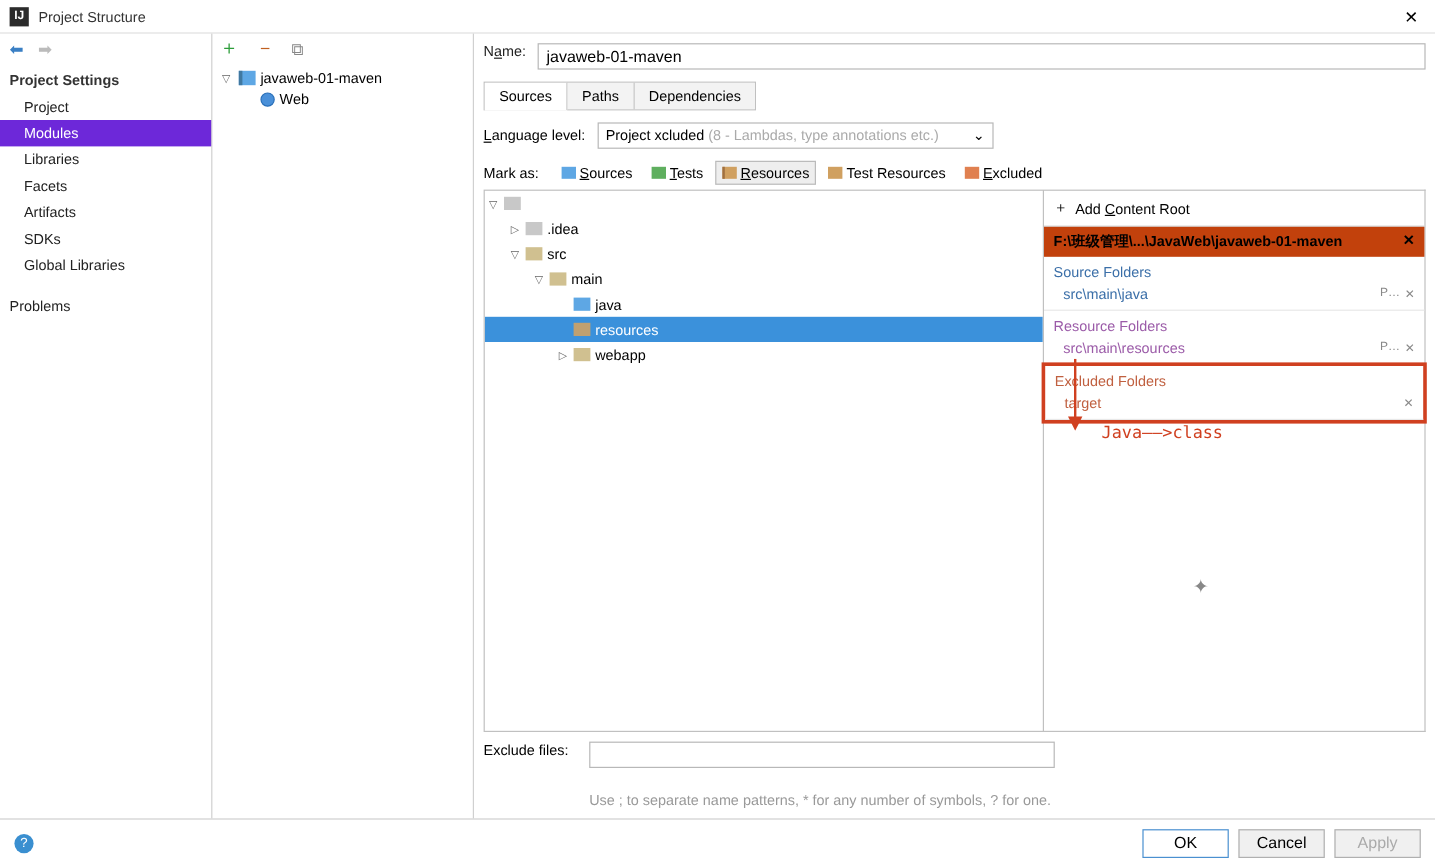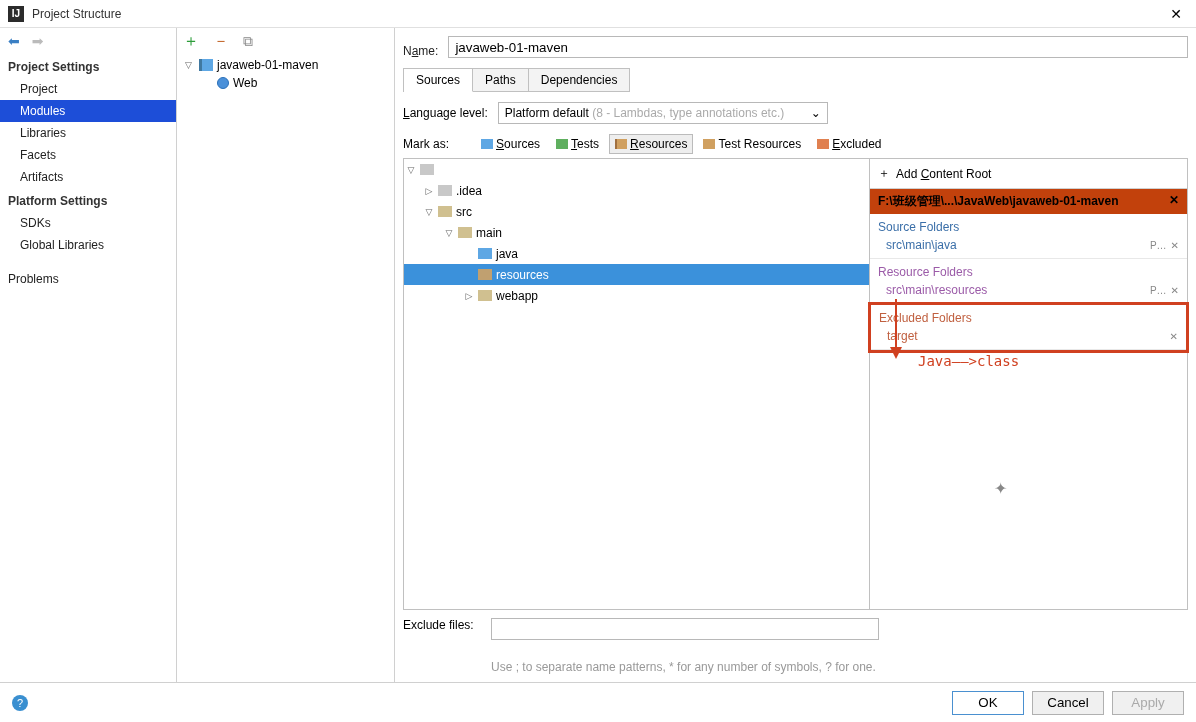--- a/index.html
+++ b/index.html
@@ -8,46 +8,46 @@
 .titlebar .logo { width: 16px; height: 16px; background: #2b2b2b; display: inline-flex; align-items: center; justify-content: center; color: #fff; font-size: 10px; font-weight: bold; margin-right: 8px; }
 .titlebar .title { flex: 1; color: #333; }
 .titlebar .close { cursor: pointer; font-size: 14px; padding: 2px 6px; }
 .main { display: flex; height: 654px; }
 .leftcol { width: 177px; border-right: 1px solid #d0d0d0; display: flex; flex-direction: column; }
 .navarrows { height: 26px; display: flex; align-items: center; padding: 0 8px; gap: 12px; }
 .navarrows span { color: #3a7fc4; font-size: 14px; cursor: pointer; }
 .navarrows span.dis { color: #bbb; }
 .sect-head { font-weight: bold; color: #333; padding: 6px 8px 4px; }
 .sect-item { padding: 4px 8px 4px 20px; cursor: pointer; color: #222; }
-.sect-item.sel { background: #1d4ed8; color: #fff; }
+.sect-item.sel { background: #6d28d9; color: #fff; }
 .midcol { width: 218px; border-right: 1px solid #d0d0d0; }
 .mid-toolbar { height: 26px; display: flex; align-items: center; padding: 0 6px; gap: 14px; }
 .tbtn { cursor: pointer; font-size: 16px; line-height: 1; }
 .plus { color: #2d9d3a; }
 .minus { color: #c06020; }
 .copy { color: #888; font-size: 14px; }
 .mid-tree { padding: 2px 4px; }
 .mid-node { display: flex; align-items: center; padding: 2px 0 2px 4px; gap: 4px; cursor: pointer; }
 .mid-node .chev { width: 10px; color: #666; font-size: 9px; }
 .folder-ic { width: 14px; height: 12px; display: inline-block; }
 .folder-ic.module { background: #5ea7e4; border-left: 3px solid #4078a0; }
 .globe { width: 12px; height: 12px; border-radius: 50%; background: #4a90d9; border: 1px solid #2a70b9; }
 .rightcol { flex: 1; display: flex; flex-direction: column; padding: 6px 8px 0 8px; }
-.name-row { display: flex; align-items: flex-end; gap: 10px; margin: 2px 0 10px; }
+.name-row { display: flex; align-items: flex-start; gap: 10px; margin: 2px 0 10px; }
 .name-row label { color: #222; }
 .name-row input { flex: 1; border: 1px solid #b8b8b8; padding: 3px 6px; height: 22px; }
 .tabs { display: flex; border: 1px solid #c0c0c0; width: fit-content; }
 .tab { padding: 4px 12px; border-right: 1px solid #c0c0c0; background: #f3f3f3; cursor: pointer; }
 .tab:last-child { border-right: none; }
 .tab.act { background: #fff; border-bottom: 1px solid #fff; margin-bottom: -1px; }
 .langrow { display: flex; align-items: center; gap: 10px; margin: 10px 0; }
 .langsel { border: 1px solid #b8b8b8; padding: 2px 6px; height: 22px; min-width: 330px; display: flex; align-items: center; justify-content: space-between; background: #fff; }
 .langsel .hint { color: #aaa; }
 .markrow { display: flex; align-items: center; gap: 4px; margin-bottom: 4px; }
-.markrow .lbl { margin-right: 22px; }
+.markrow .lbl { margin-right: 9px; }
 .markbtn { display: flex; align-items: center; gap: 3px; padding: 2px 5px; cursor: pointer; border: 1px solid transparent; }
 .markbtn.sel { border: 1px solid #bbb; background: #eee; }
 .fic { width: 12px; height: 10px; display: inline-block; }
 .fic.src { background: #5ea7e4; }
 .fic.tst { background: #5faf5f; }
 .fic.res { background: #d0a060; border-left:2px solid #a07040;}
 .fic.tres { background: #d0a060; }
 .fic.exc { background: #e08050; }
 .content-split { display: flex; flex: 1; min-height: 0; }
 .treepane { flex: 1; border: 1px solid #c0c0c0; overflow: auto; }
@@ -101,21 +101,20 @@
     <div class="navarrows">
       <span>⬅</span>
       <span class="dis">➡</span>
     </div>
     <div class="sect-head">Project Settings</div>
     <div class="sect-item">Project</div>
     <div class="sect-item sel">Modules</div>
     <div class="sect-item">Libraries</div>
     <div class="sect-item">Facets</div>
     <div class="sect-item">Artifacts</div>
-    <div class="sect-head">Platform Settings</div>
     <div class="sect-item">SDKs</div>
     <div class="sect-item">Global Libraries</div>
     <div style="height:12px"></div>
     <div class="sect-item" style="padding-left:8px">Problems</div>
   </div>
 
   <div class="midcol">
     <div class="mid-toolbar">
       <span class="tbtn plus">＋</span>
       <span class="tbtn minus">－</span>
@@ -140,21 +139,21 @@
       <input type="text" value="javaweb-01-maven" style="">
     </div>
     <div class="tabs">
       <div class="tab act">Sources</div>
       <div class="tab">Paths</div>
       <div class="tab">Dependencies</div>
     </div>
     <div class="langrow">
       <label><u class="mn">L</u>anguage level:</label>
       <div class="langsel">
-        <span><span>Platform default</span> <span class="hint">(8 - Lambdas, type annotations etc.)</span></span>
+        <span><span>Project xcluded</span> <span class="hint">(8 - Lambdas, type annotations etc.)</span></span>
         <span>⌄</span>
       </div>
     </div>
     <div class="markrow">
       <span class="lbl">Mark as:</span>
       <div class="markbtn">
           <span class="fic src"></span>
           <span><u class="mn">S</u>ources</span>
         </div>
       <div class="markbtn">

